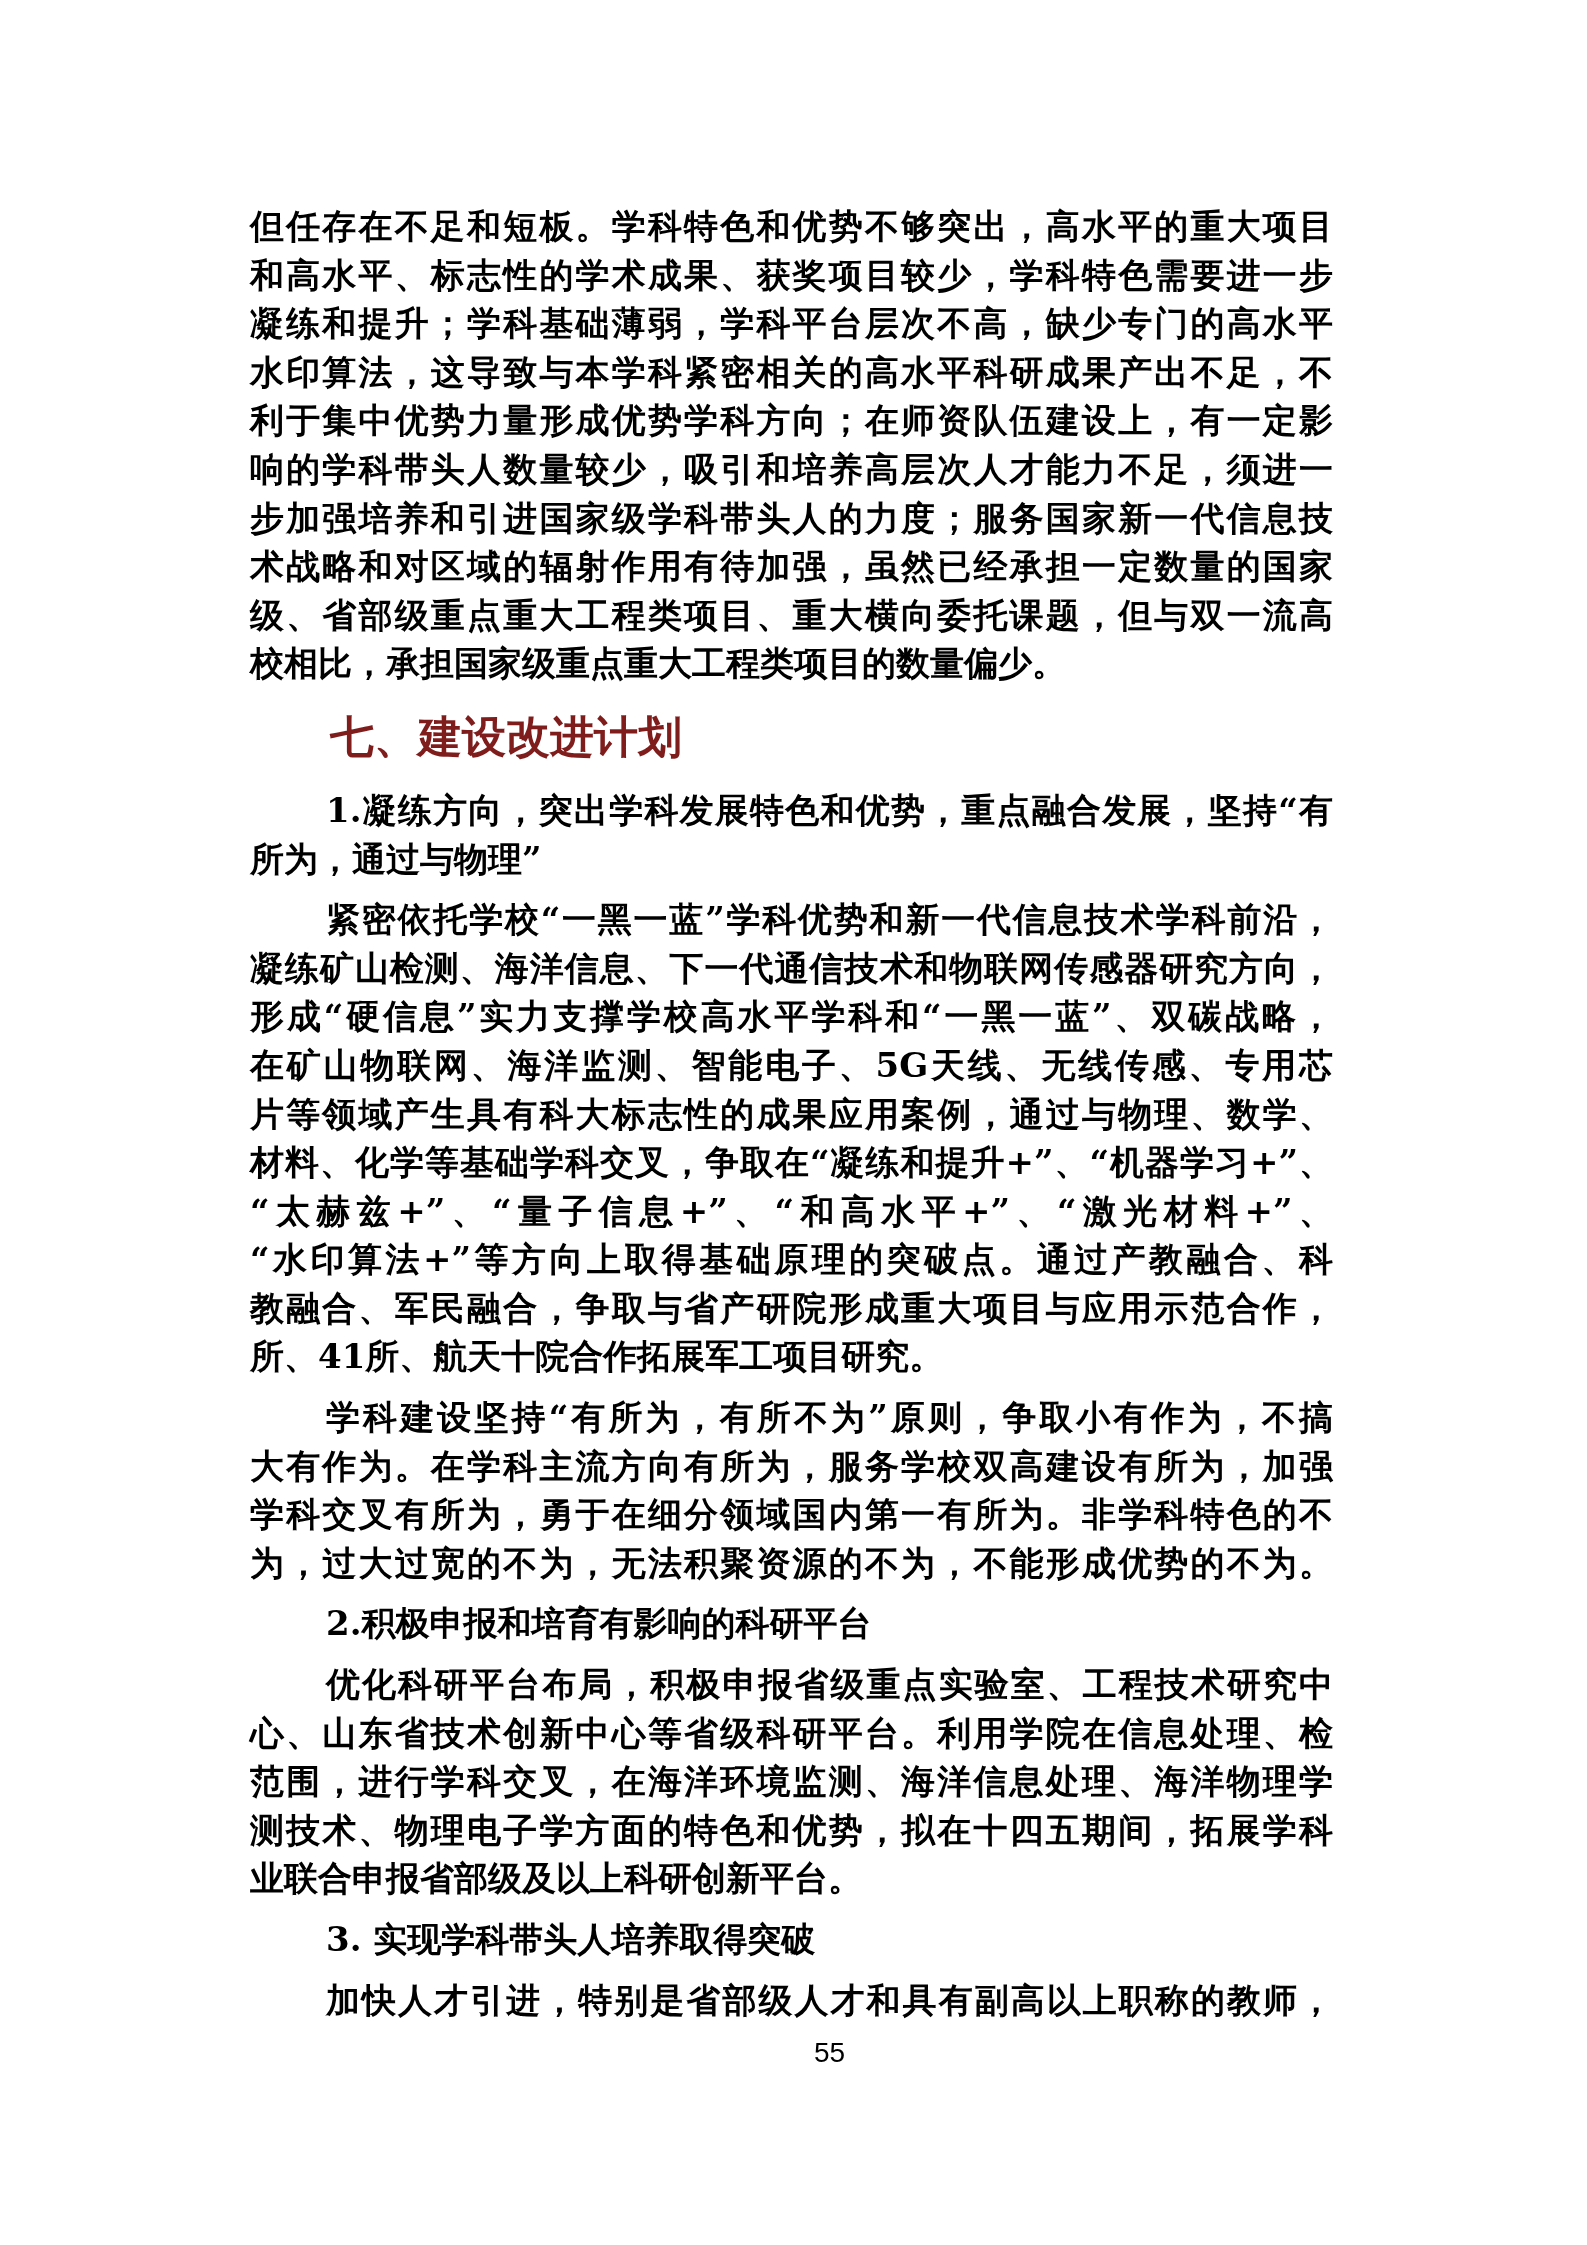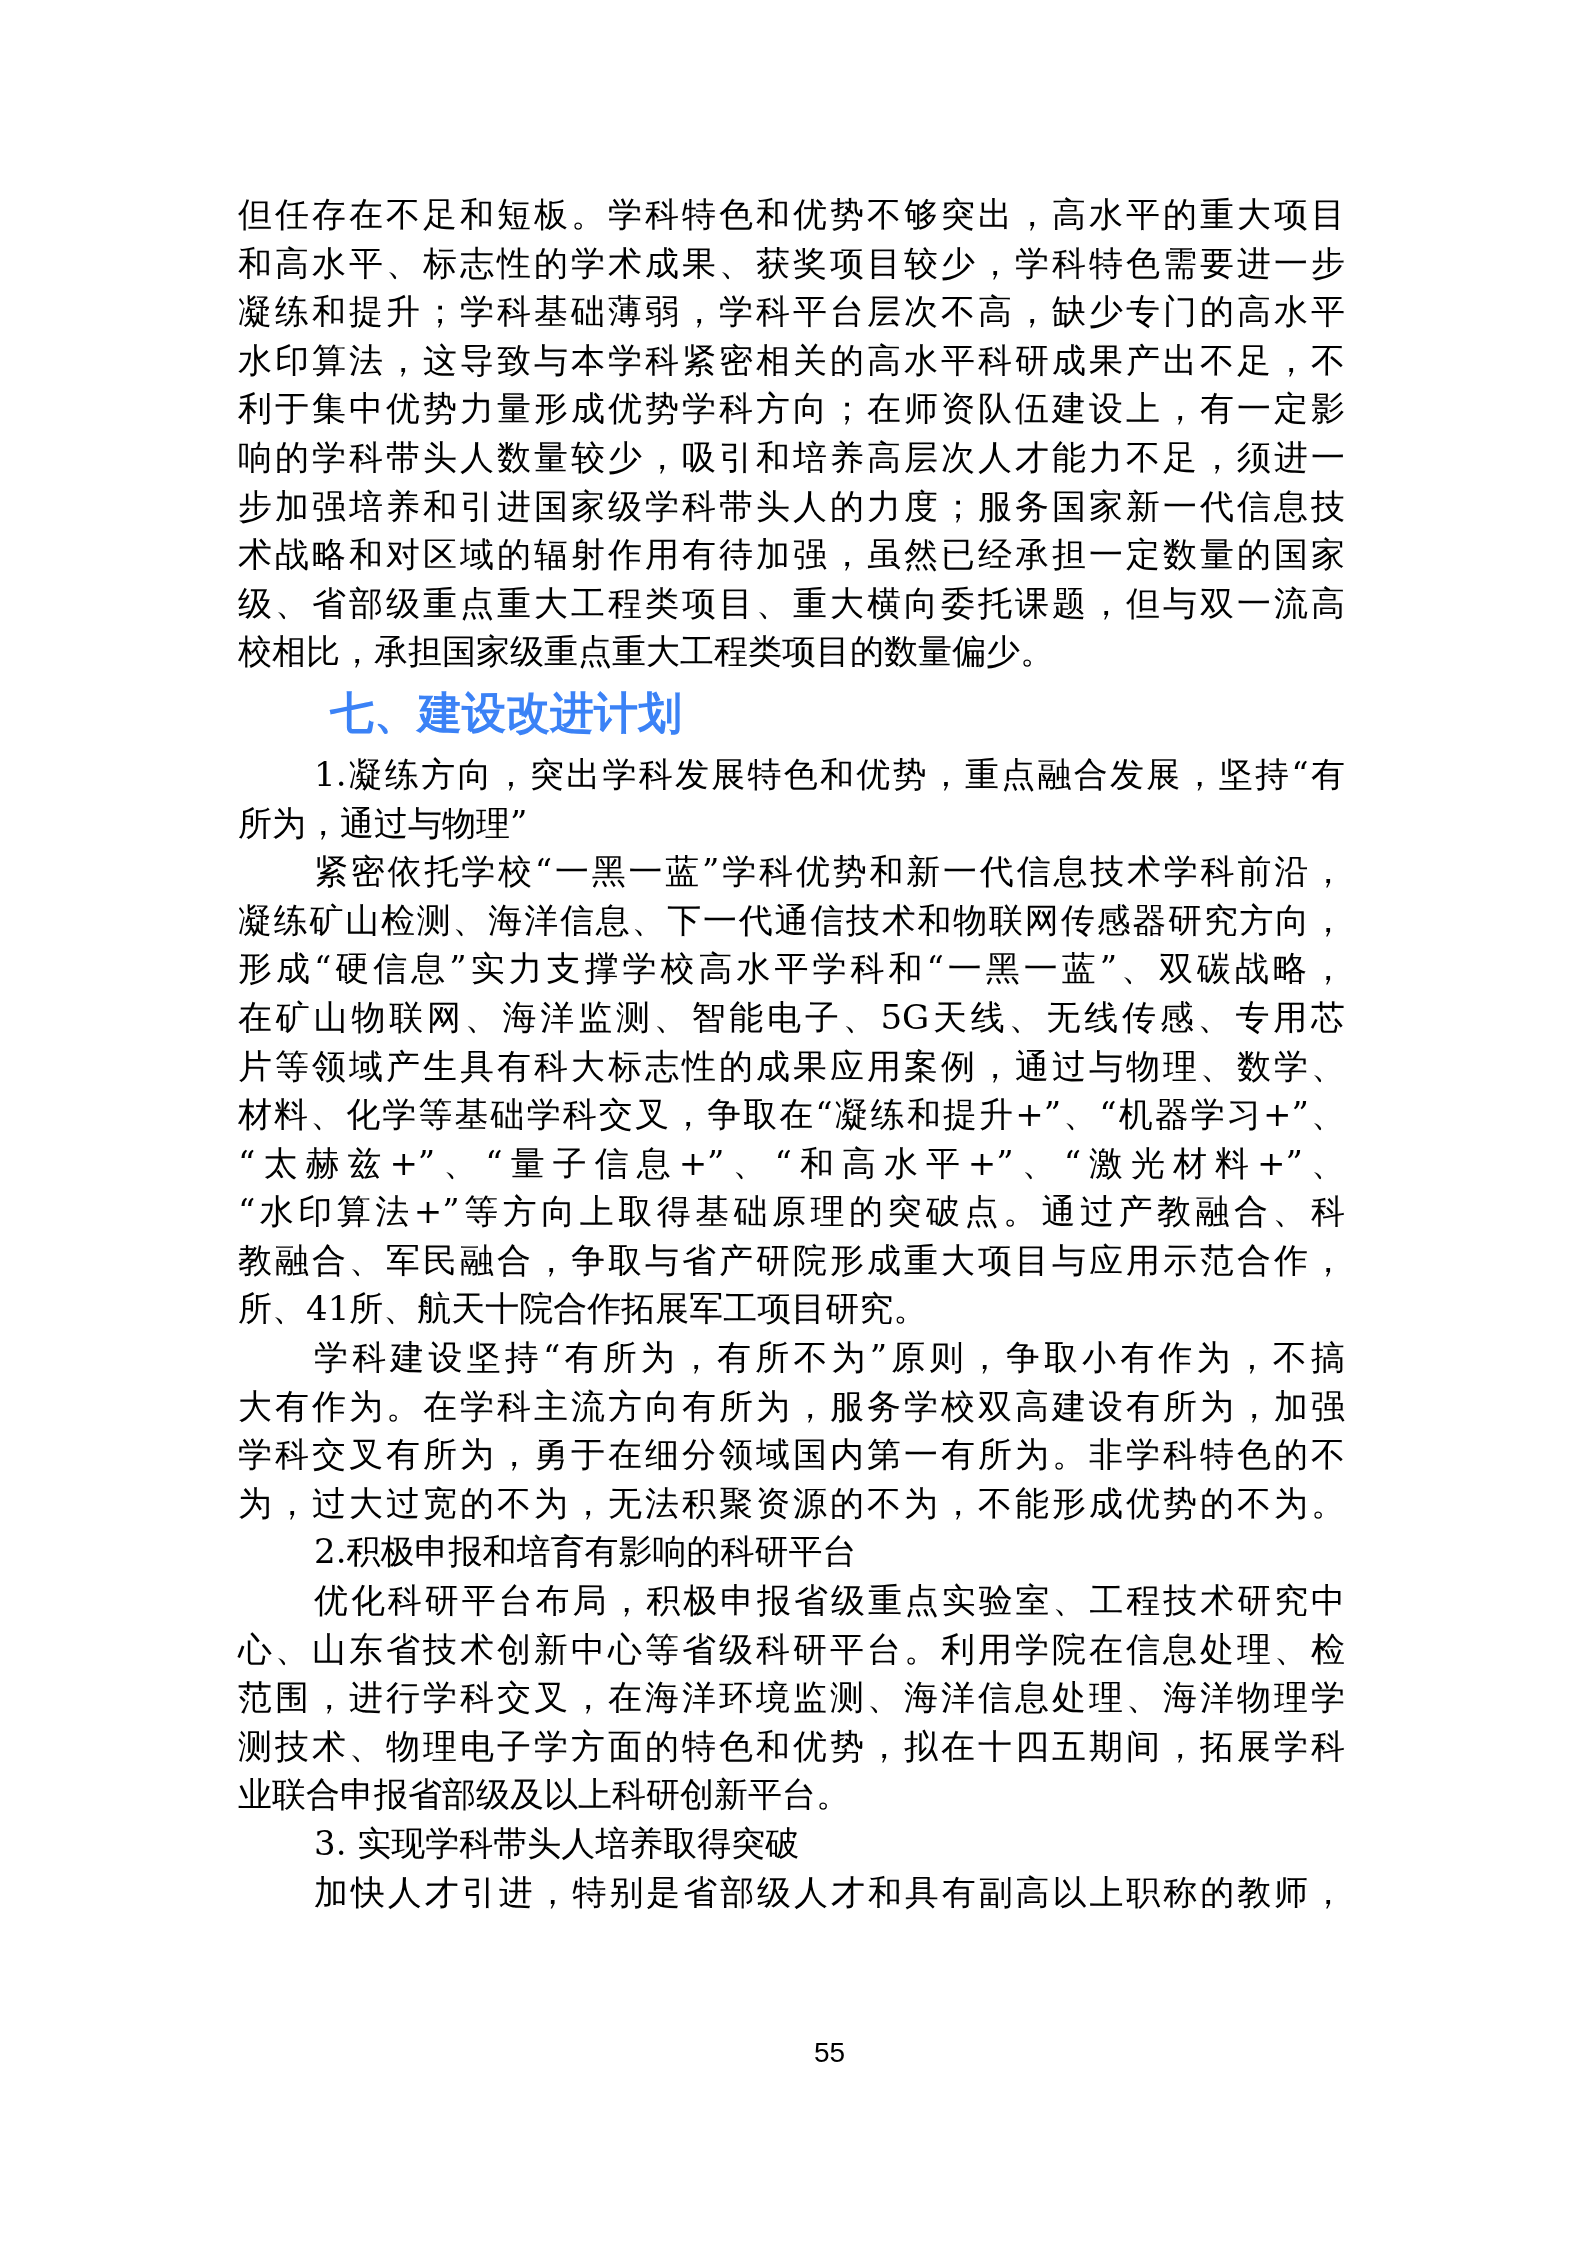--- a/index.html
+++ b/index.html
@@ -11,39 +11,39 @@
     overflow:hidden;
     color:#000000;
     font-family:"DejaVu Serif","Liberation Serif",serif;
   }
   .textblock{
     position:absolute;
     left:238px;
     top:190px;
     width:1107px;
   }
-  .para{margin:0;padding:0;}
+  .para{margin:12px;padding:0;font-weight:bold;}
   .ln{
     font-size:34px;
     line-height:48.6px;
     text-align:justify;
     text-align-last:justify;
     text-justify:inter-character;
     white-space:normal;
   }
   .ln.last{text-align-last:left;}
   .ln.first{text-indent:76px;}
   .heading{
     margin:0;
     padding-left:92px;
     font-family:"Liberation Sans","DejaVu Sans",sans-serif;
     font-weight:700;
     font-size:44px;
     line-height:74px;
-    color:#3b82f6;
+    color:#7f1d1d;
   }
   .pagenum{
     position:absolute;
     top:2036px;
     left:0;
     width:100%;
     text-align:center;
     font-family:"Liberation Sans","DejaVu Sans",sans-serif;
     font-size:28px;
     line-height:34px;

